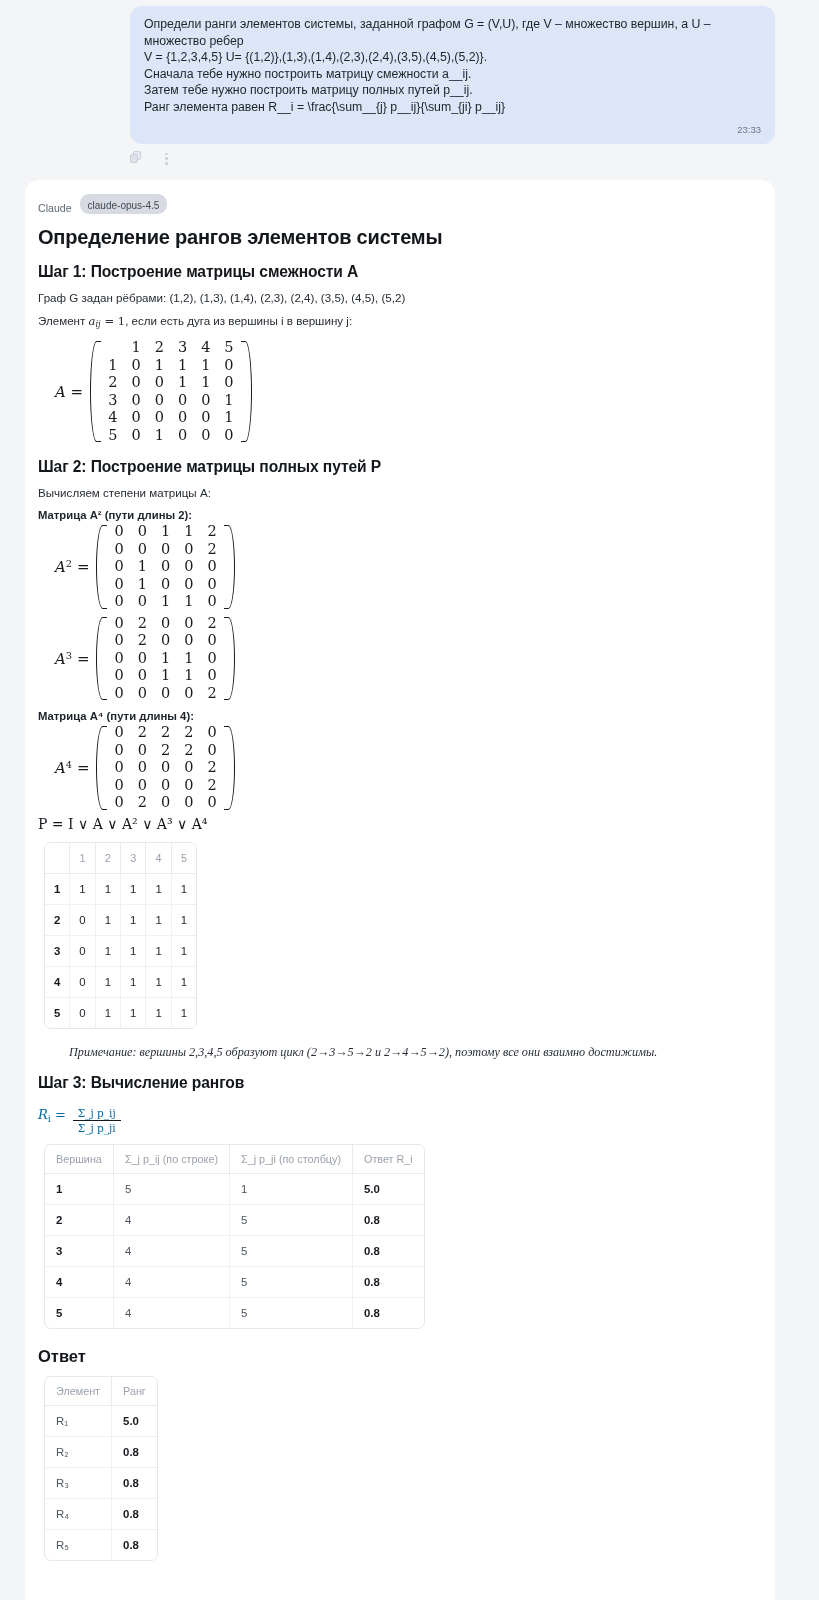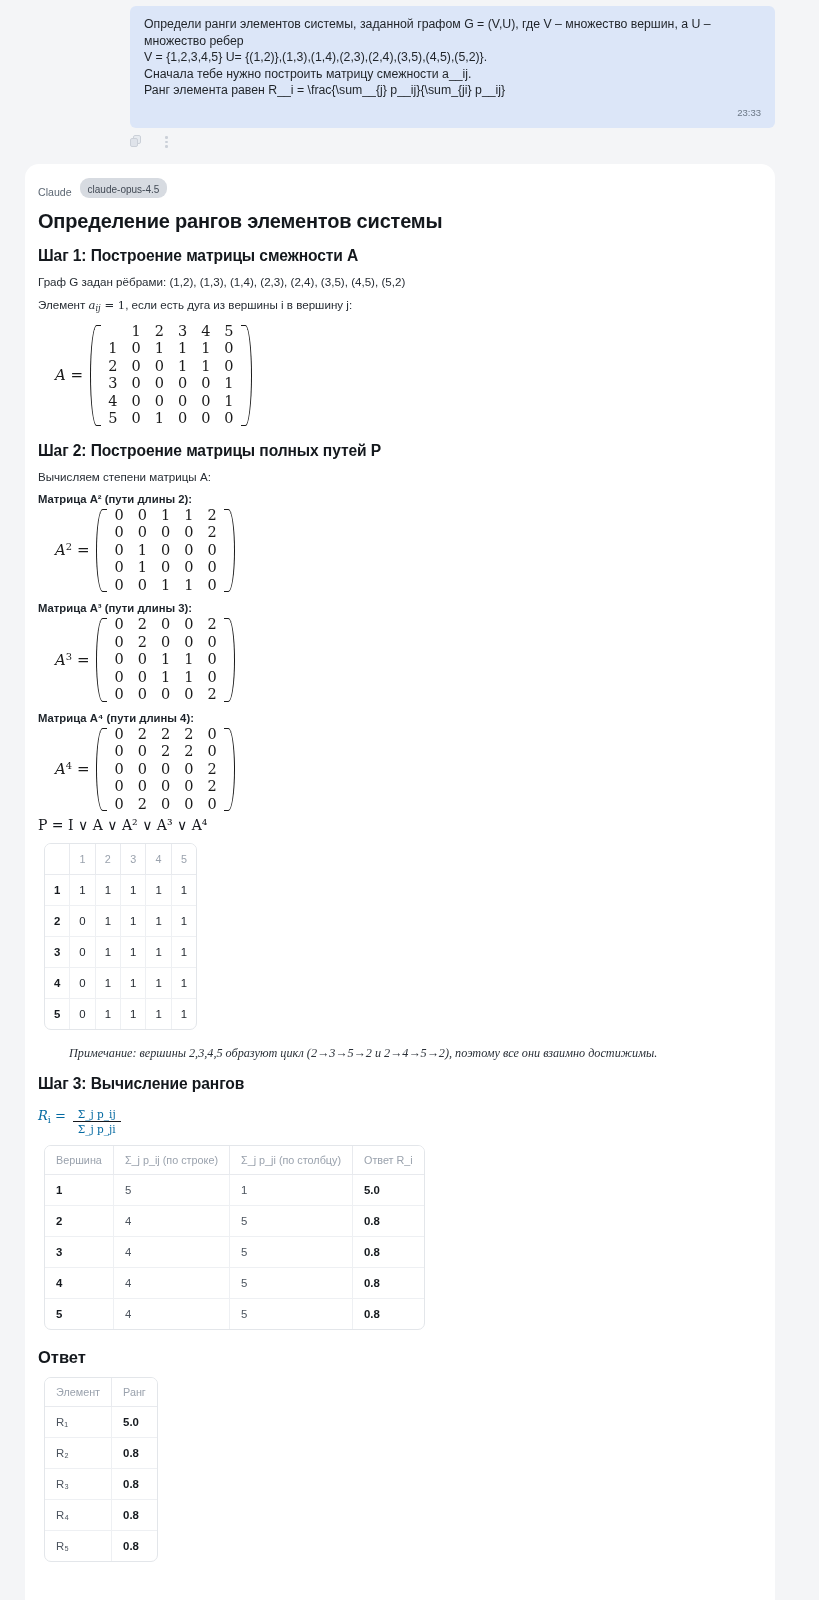--- a/index.html
+++ b/index.html
@@ -9,21 +9,21 @@
     background: #f4f5f7;
     font-family: "Liberation Sans", sans-serif;
     -webkit-font-smoothing: antialiased;
   }
   body { position: relative; width: 819px; min-height: 1600px; overflow: hidden; }
 
   
   .user-row { padding: 6px 44px 0 130px; }
   .user-bubble {
     background: #dce6f8;
-    border-radius: 6px;
+    border-radius: 12px;
     padding: 10px 14px 6px 14px;
     color: #1f2328;
     font-size: 12.3px;
     line-height: 16.6px;
   }
   .user-bubble .line { white-space: pre-wrap; }
   .user-time {
     text-align: right;
     font-size: 9.5px;
     color: #6b7785;
@@ -133,20 +133,21 @@
   .frac .den { padding: 1px 5px 0 5px; font-size: 10.5px; border-top: 1.1px solid #16181d; }
 </style>
 </head>
 <body>
 
 <div class="user-row">
   <div class="user-bubble">
     <div class="line">Определи ранги элементов системы, заданной графом G = (V,U), где V – множество вершин, а U – множество ребер</div>
     <div class="line">V = {1,2,3,4,5} U= {(1,2)},(1,3),(1,4),(2,3),(2,4),(3,5),(4,5),(5,2)}.</div>
     <div class="line">Сначала тебе нужно построить матрицу смежности a__ij.</div>
+    <div class="line">Затем тебе нужно построить матрицу полных путей p__ij.</div>
     <div class="line">Ранг элемента равен R__i = \frac{\sum__{j} p__ij}{\sum_{ji} p__ij}</div>
     <div class="user-time">23:33</div>
   </div>
 </div>
 <div class="user-actions">
   <span class="icon-btn copy-ic">
       <b></b>
       <i></i>
     </span>
   <span class="icon-btn dots-ic">
@@ -271,21 +272,20 @@
         <td>0</td>
         <td>1</td>
         <td>1</td>
         <td>0</td>
       </tr>
     </tbody>
       </table>
     <span class="paren r"></span>
   </div>
 
-  <div class="mathlabel">Матрица A³ (пути длины 3):</div>
   <div class="matrix-wrap">
     <span class="matrix-lhs"><span class="mi">A</span><span class="sup">3</span> =</span>
     <span class="paren l"></span>
     <table class="mtx">
       <tbody>
           <tr>
         <td>0</td>
         <td>2</td>
         <td>0</td>
         <td>0</td>

